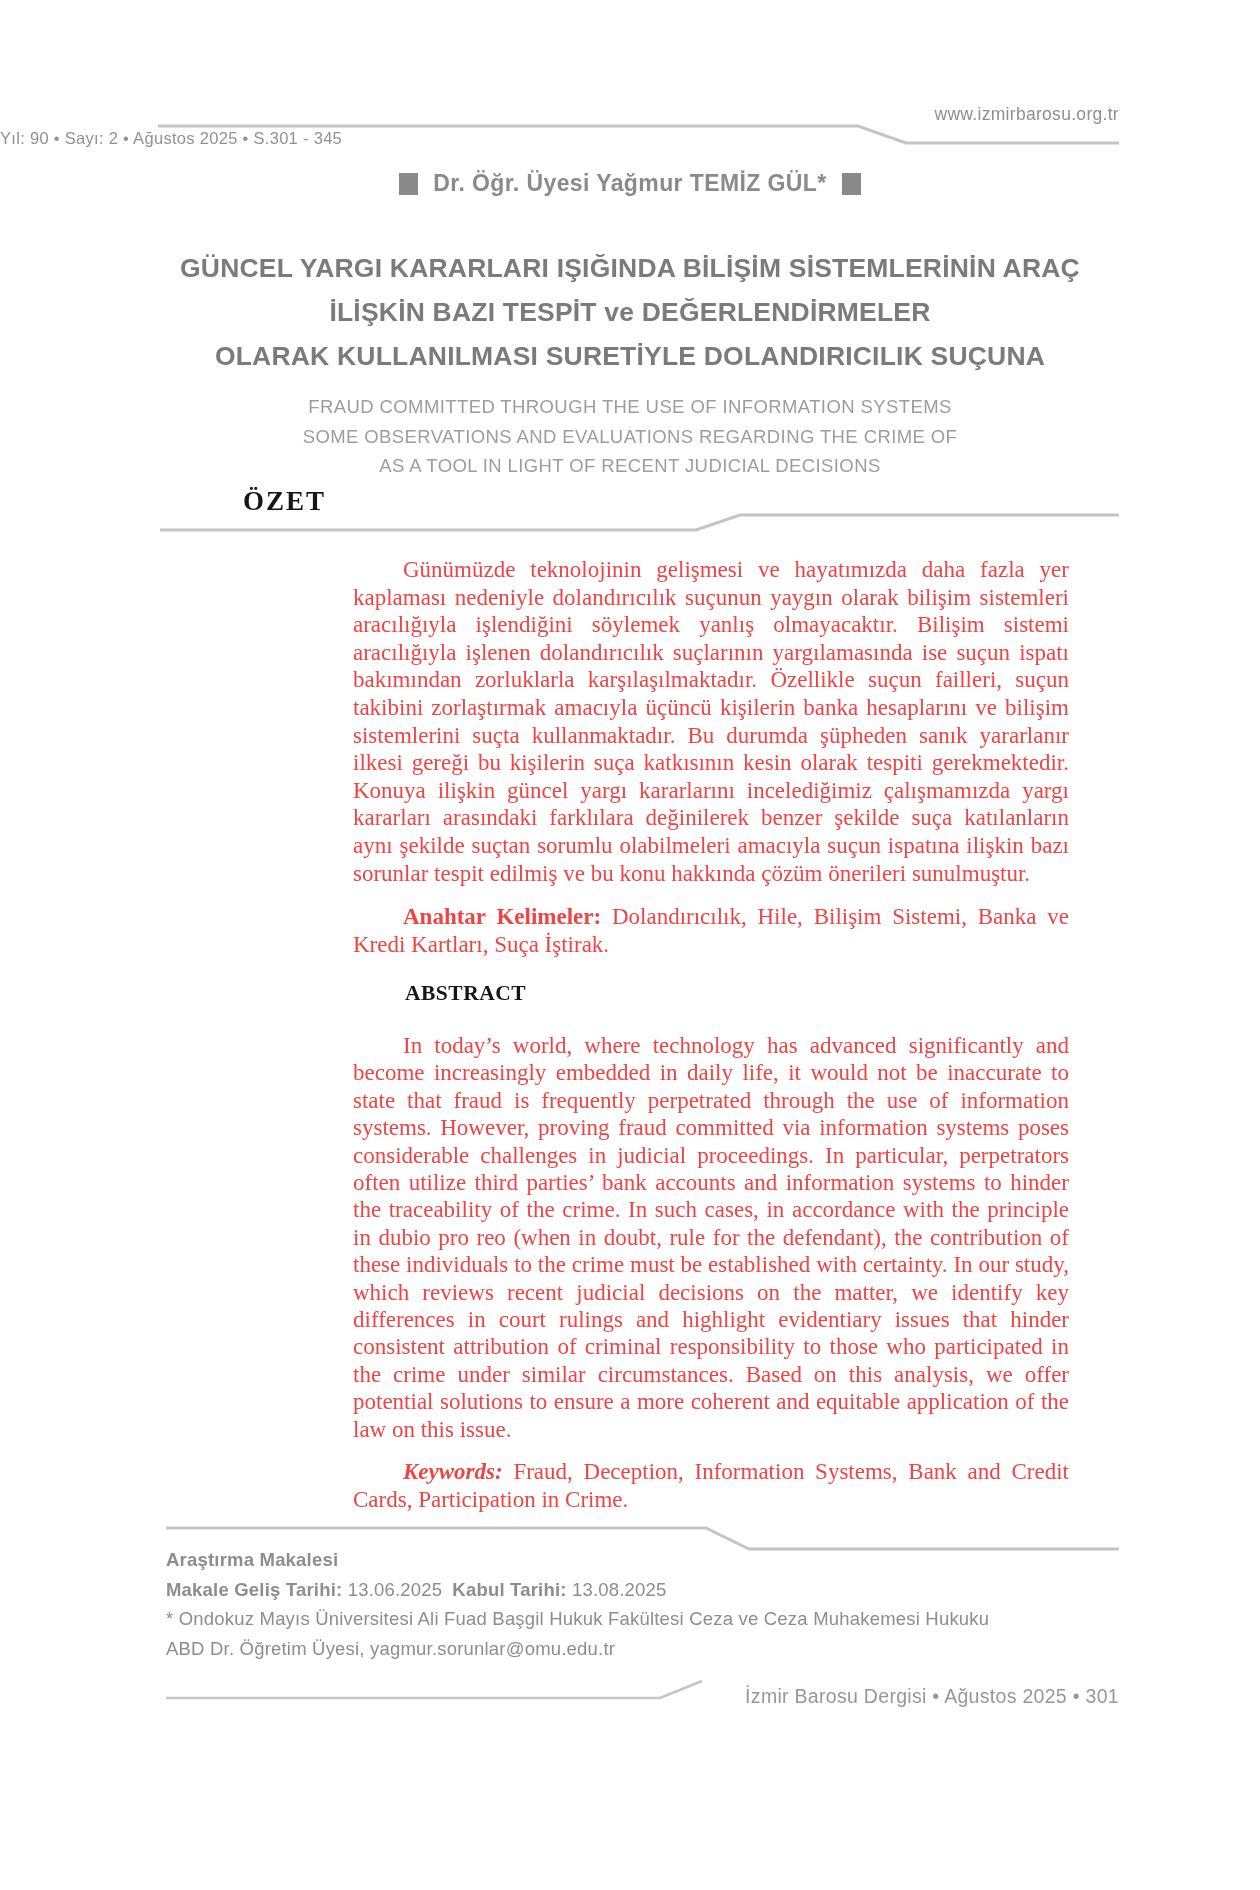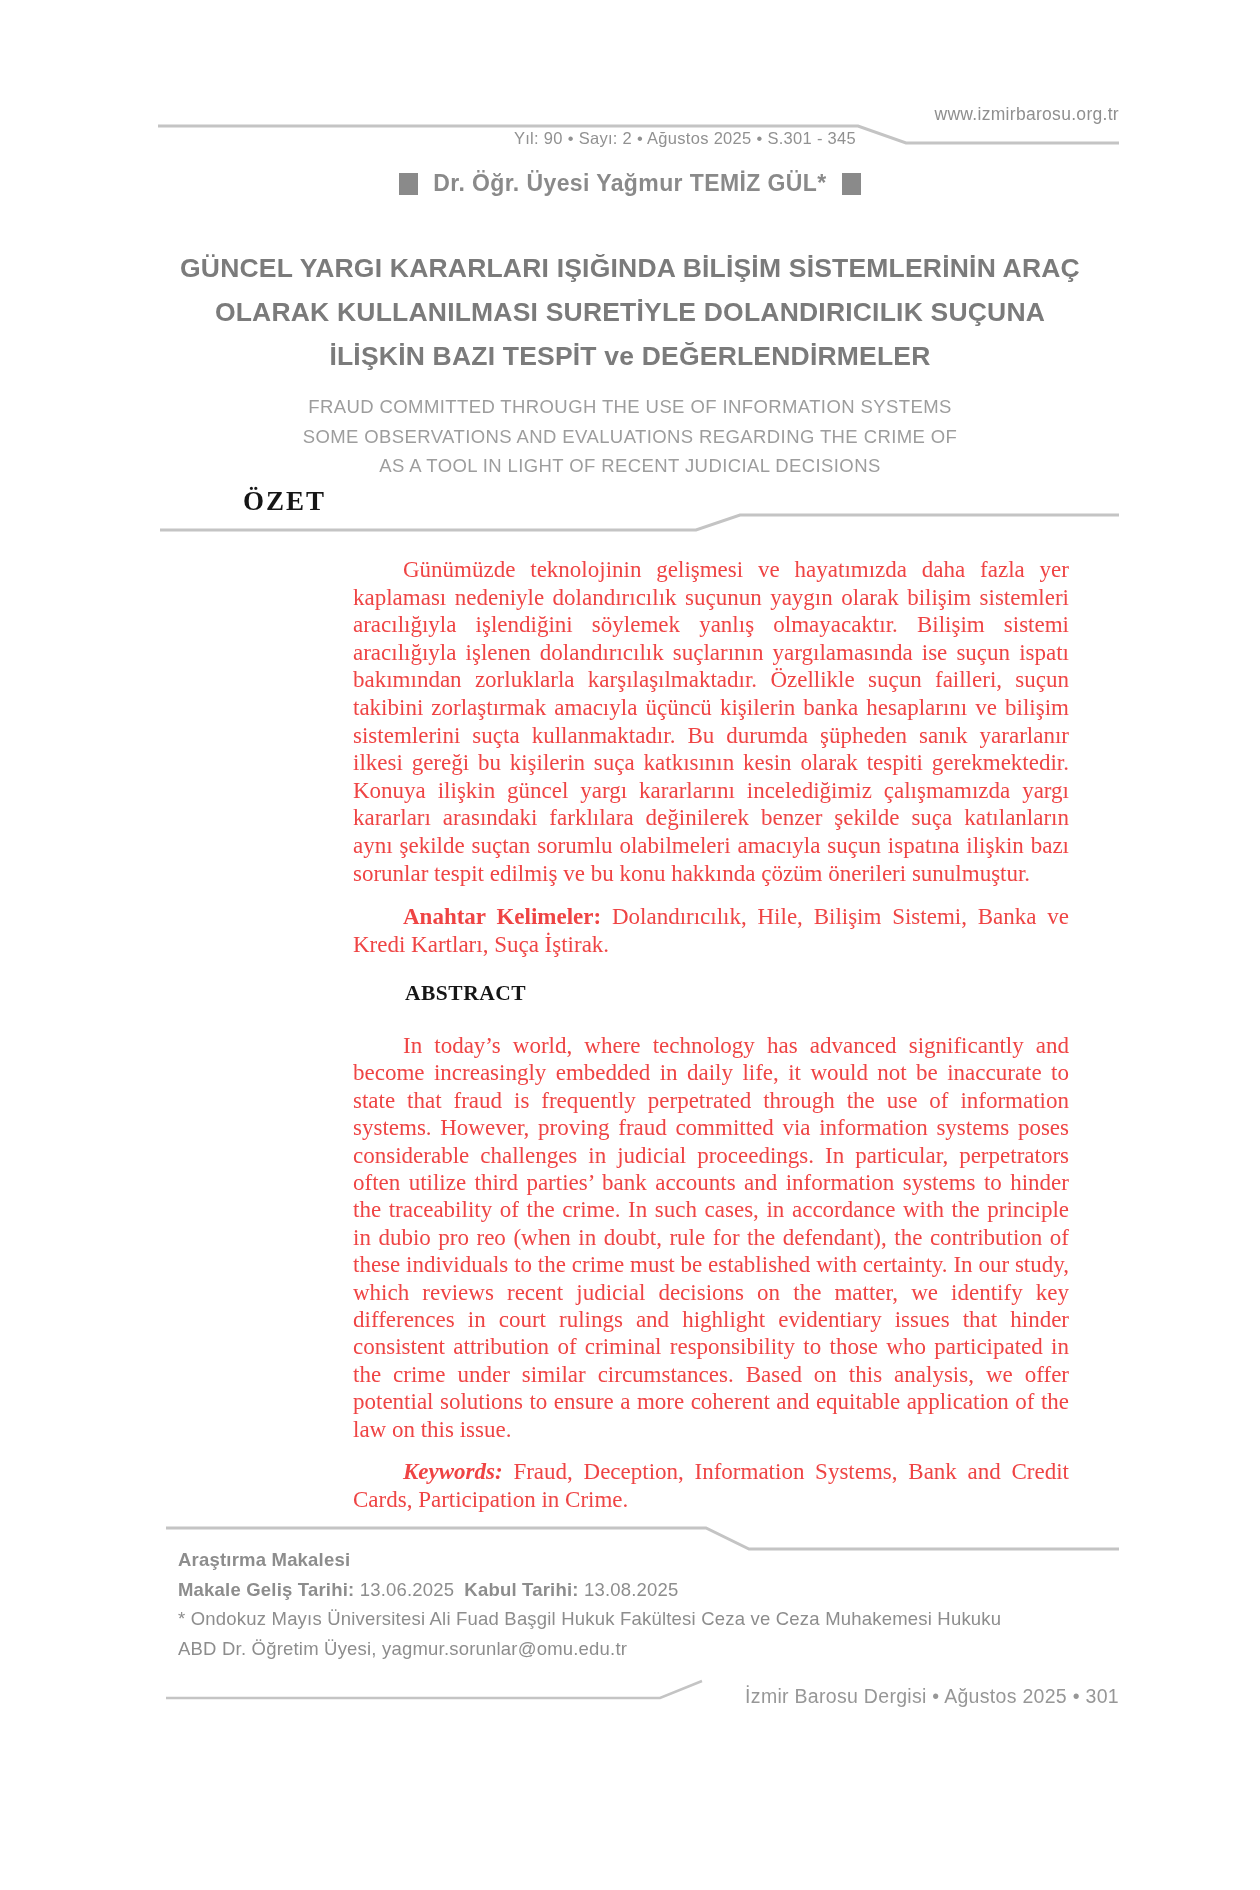--- a/index.html
+++ b/index.html
@@ -17,21 +17,20 @@
     position: absolute;
     left: 0; top: 0;
     width: 1260px; height: 1890px;
     pointer-events: none;
   }
   
   .issue-info {
     position: absolute;
     left: 0; top: 129px;
     width: 856px;
-    text-align: right;
     font-size: 16.5px;
     letter-spacing: 0.3px;
     color: #919191;
   }
   .site-url {
     position: absolute;
     top: 104px;
     right: 141px;
     font-size: 17.5px;
     letter-spacing: 0.3px;
@@ -110,21 +109,21 @@
     letter-spacing: 0.5px;
     color: #161616;
   }
   .para-en { top: 1032px; line-height: 27.4px; }
   .para-keywords { top: 1458px; line-height: 28px; }
   .kw-label { font-weight: bold; }
   .kw-label.italic { font-style: italic; }
   
   .footer-block {
     position: absolute;
-    left: 178px; top: 1545px;
+    left: 166px; top: 1545px;
     width: 960px;
     font-size: 18.5px;
     line-height: 29.5px;
     color: #8d8d8d;
     letter-spacing: 0.2px;
   }
   .footer-block .b { font-weight: bold; }
   .footer-block .gap { margin-left: 10px; margin-top: 44px; }
   .journal-info {
     position: absolute;
@@ -151,22 +150,22 @@
   <div class="site-url">www.izmirbarosu.org.tr</div>
 
   <div class="author-row">
     <span class="author-square"></span>
     <span class="author-name">Dr. Öğr. Üyesi Yağmur TEMİZ GÜL*</span>
     <span class="author-square"></span>
   </div>
 
   <div class="title-block">
     <div>GÜNCEL YARGI KARARLARI IŞIĞINDA BİLİŞİM SİSTEMLERİNİN ARAÇ</div>
+    <div>İLİŞKİN BAZI TESPİT ve DEĞERLENDİRMELER</div>
     <div>OLARAK KULLANILMASI SURETİYLE DOLANDIRICILIK SUÇUNA</div>
-    <div>İLİŞKİN BAZI TESPİT ve DEĞERLENDİRMELER</div>
   </div>
   <div class="subtitle-block">
     <div>FRAUD COMMITTED THROUGH THE USE OF INFORMATION SYSTEMS</div>
     <div>SOME OBSERVATIONS AND EVALUATIONS REGARDING THE CRIME OF</div>
     <div>AS A TOOL IN LIGHT OF RECENT JUDICIAL DECISIONS</div>
   </div>
 
   <div class="ozet-heading">ÖZET</div>
   <p class="para para-tr indent">Günümüzde teknolojinin gelişmesi ve hayatımızda daha fazla yer kaplaması nedeniyle dolandırıcılık suçunun yaygın olarak bilişim sistemleri aracılığıyla işlendiğini söylemek yanlış olmayacaktır. Bilişim sistemi aracılığıyla işlenen dolandırıcılık suçlarının yargılamasında ise suçun ispatı bakımından zorluklarla karşılaşılmaktadır. Özellikle suçun failleri, suçun takibini zorlaştırmak amacıyla üçüncü kişilerin banka hesaplarını ve bilişim sistemlerini suçta kullanmaktadır. Bu durumda şüpheden sanık yararlanır ilkesi gereği bu kişilerin suça katkısının kesin olarak tespiti gerekmektedir. Konuya ilişkin güncel yargı kararlarını incelediğimiz çalışmamızda yargı kararları arasındaki farklılara değinilerek benzer şekilde suça katılanların aynı şekilde suçtan sorumlu olabilmeleri amacıyla suçun ispatına ilişkin bazı sorunlar tespit edilmiş ve bu konu hakkında çözüm önerileri sunulmuştur.</p>
   <p class="para para-anahtar indent"><span class="kw-label">Anahtar Kelimeler:</span><span> Dolandırıcılık, Hile, Bilişim Sistemi, Banka ve Kredi Kartları, Suça İştirak.</span></p>

